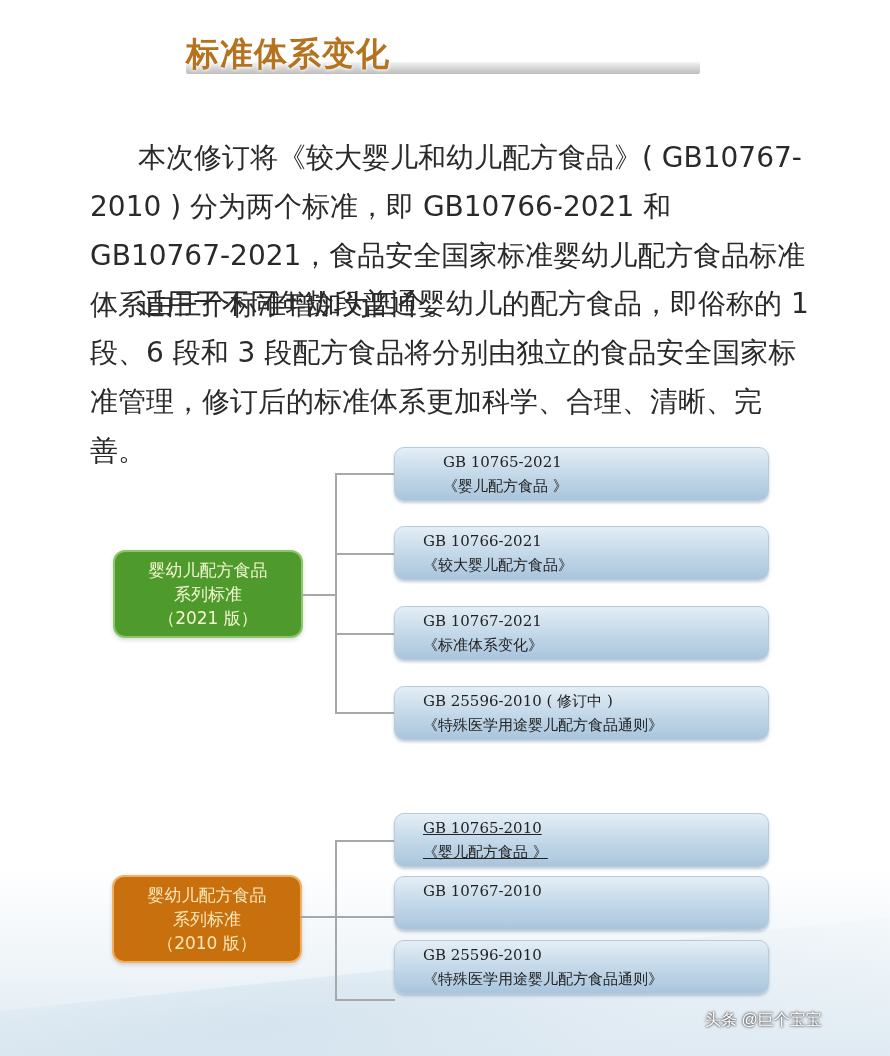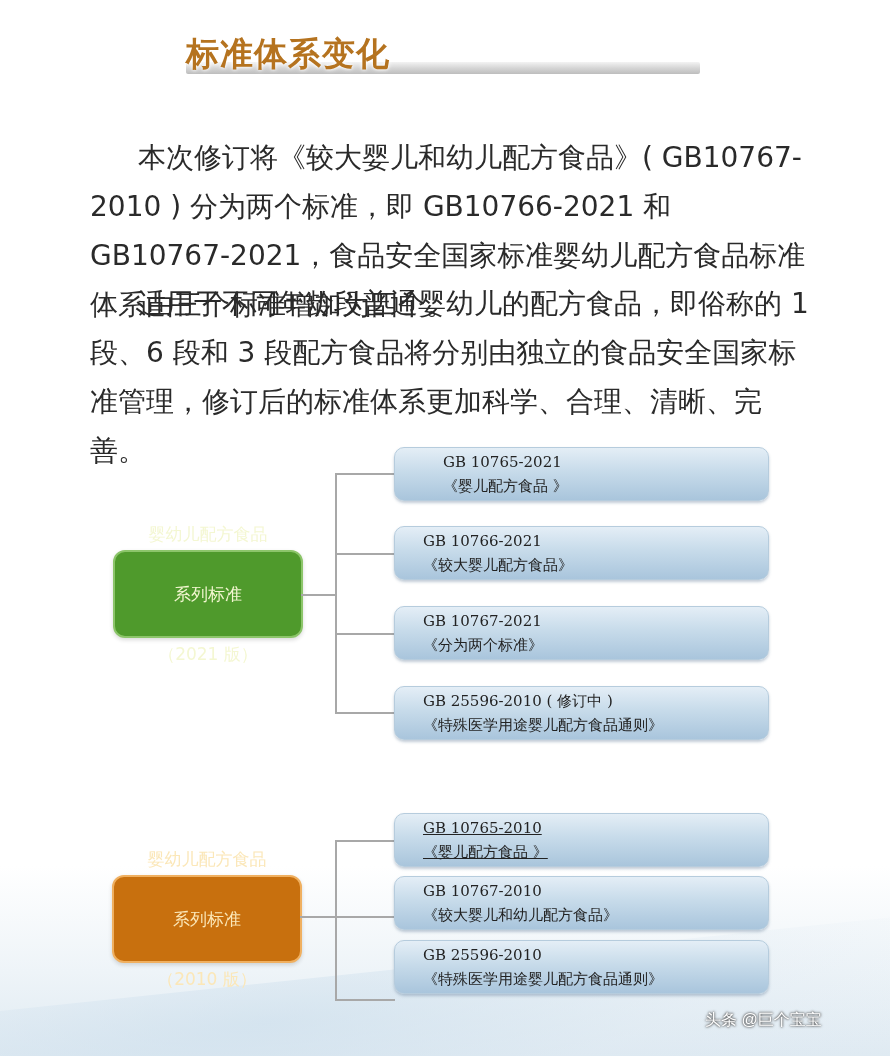--- a/index.html
+++ b/index.html
@@ -31,21 +31,20 @@
   }
   .p1 { top:133px; }
   .p2 { top:279px; }
 
   .group { position:absolute; left:0; width:890px; }
   .root {
     position:absolute; border-radius:12px;
     color:#f4f7d2; font-size:17px; line-height:24px; text-align:center;
     display:flex; flex-direction:column; justify-content:center;
     box-shadow: 0 2px 4px rgba(0,0,0,0.15);
-    gap: 36px;
   }
   .root.green { background:#4f9a2c; border:2px solid #8cc56a; }
   .root.orange { background:#c8700e; border:2px solid #f0b060; color:#fbe7b8; }
   .line { position:absolute; background:#a8a8a8; }
   .node {
     position:absolute; left:394px; width:375px; height:54px;
     border-radius:10px;
     background: linear-gradient(180deg, #e4eef6 0%, #c7dbea 45%, #a9c5dc 100%);
     border:1px solid #b6ccdd;
     box-shadow: 0 2px 3px rgba(80,110,140,0.35);
@@ -90,21 +89,21 @@
   <div class="node" style="top:447px;padding-left:48px;">
     <span class="code">GB 10765-2021</span>
     <span class="name">《婴儿配方食品 》</span>
   </div>
   <div class="node" style="top:526px;">
     <span class="code">GB 10766-2021</span>
     <span class="name">《较大婴儿配方食品》</span>
   </div>
   <div class="node" style="top:606px;">
     <span class="code">GB 10767-2021</span>
-    <span class="name">《分为两个标准》</span>
+    <span class="name">《标准体系变化》</span>
   </div>
   <div class="node" style="top:686px;">
     <span class="code">GB 25596-2010 ( 修订中 )</span>
     <span class="name">《特殊医学用途婴儿配方食品通则》</span>
   </div>
 </div>
 
 <div class="group" style="top:0;">
   <div class="root orange" style="left:112px; top:875px; width:186px; height:84px;">
     <span>婴幼儿配方食品</span>
@@ -115,21 +114,20 @@
   <div class="line" style="left:335px; top:840px; width:2px; height:160px;"></div>
   <div class="line" style="left:335px; top:840px; width:60px; height:2px;"></div>
   <div class="line" style="left:335px; top:999px; width:60px; height:2px;"></div>
 
   <div class="node" style="top:813px;text-decoration:underline;">
     <span class="code">GB 10765-2010</span>
     <span class="name">《婴儿配方食品 》</span>
   </div>
   <div class="node" style="top:876px;">
     <span class="code">GB 10767-2010</span>
-    <span class="name">《较大婴儿和幼儿配方食品》</span>
   </div>
   <div class="node" style="top:940px;">
     <span class="code">GB 25596-2010</span>
     <span class="name">《特殊医学用途婴儿配方食品通则》</span>
   </div>
 </div>
 
 <div class="watermark">头条 @巨个宝宝</div>
 
 </body></html>

